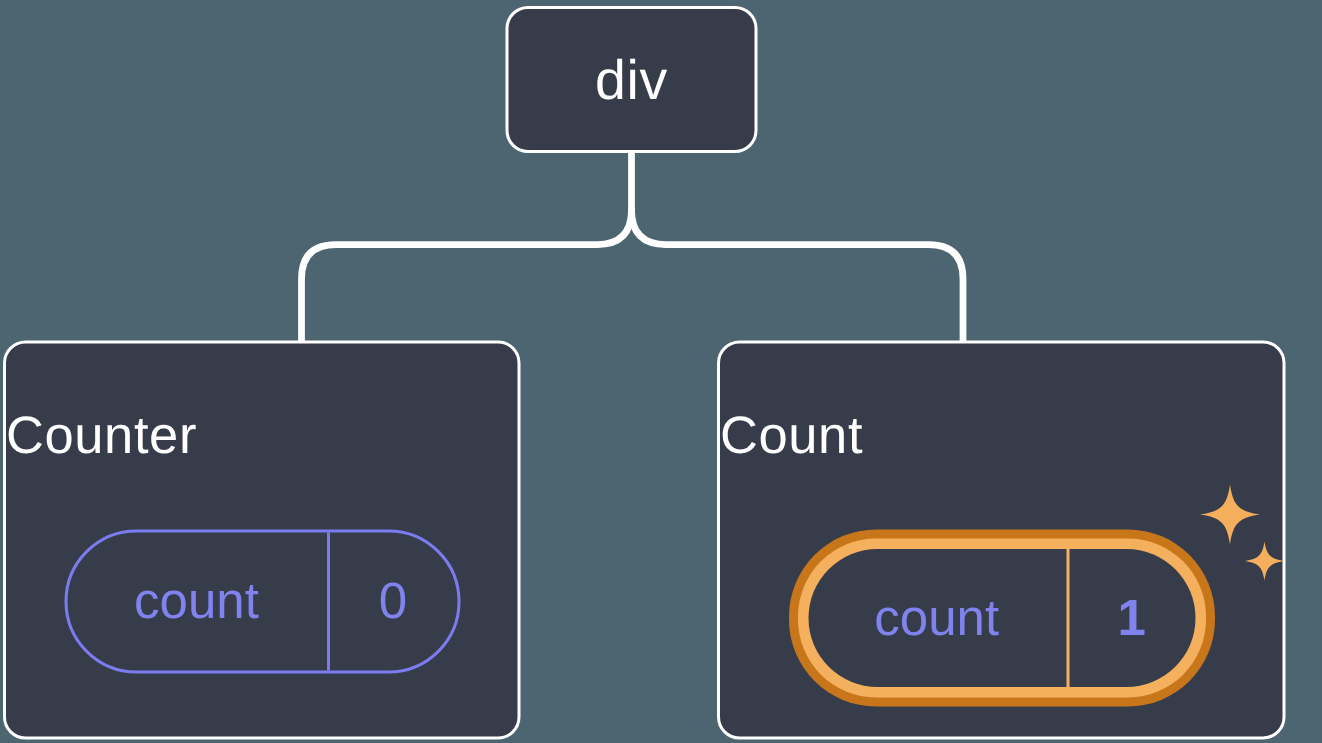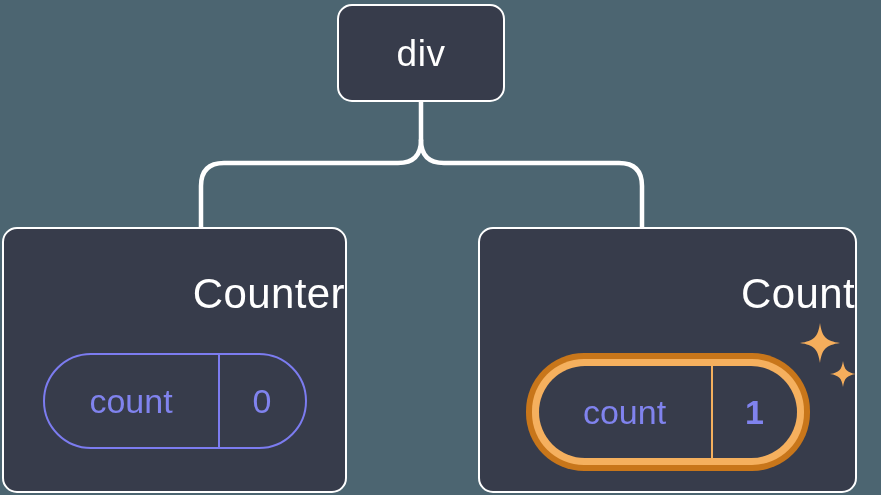--- a/index.html
+++ b/index.html
@@ -67,23 +67,23 @@
     top: 227px;
     width: 379px;
     height: 266px;
   }
 
   .node-title {
     position: absolute;
     left: 0;
     right: 0;
     top: 44px;
-    text-align: right;
+    text-align: left;
     color: #ffffff;
-    font-size: 42px;
+    font-size: 35px;
     line-height: 1;
     letter-spacing: 0.4px;
   }
 
   
   .pill-wrap {
     position: absolute;
     top: 124px;
     left: 0;
     right: 0;

